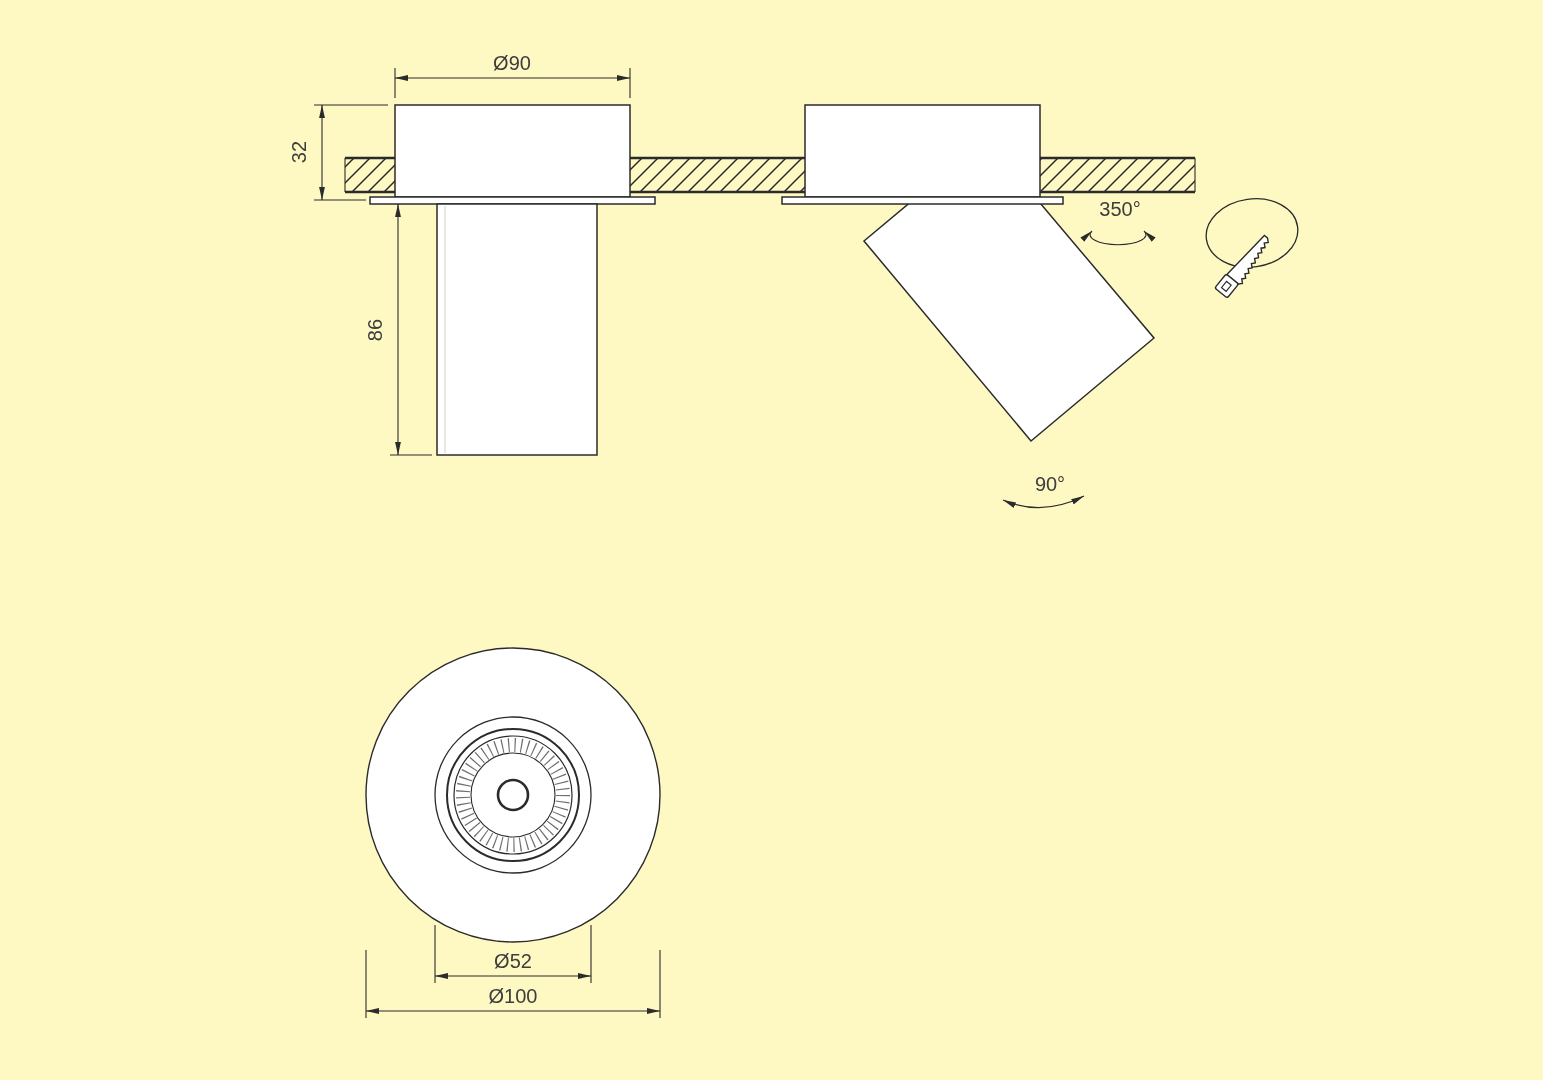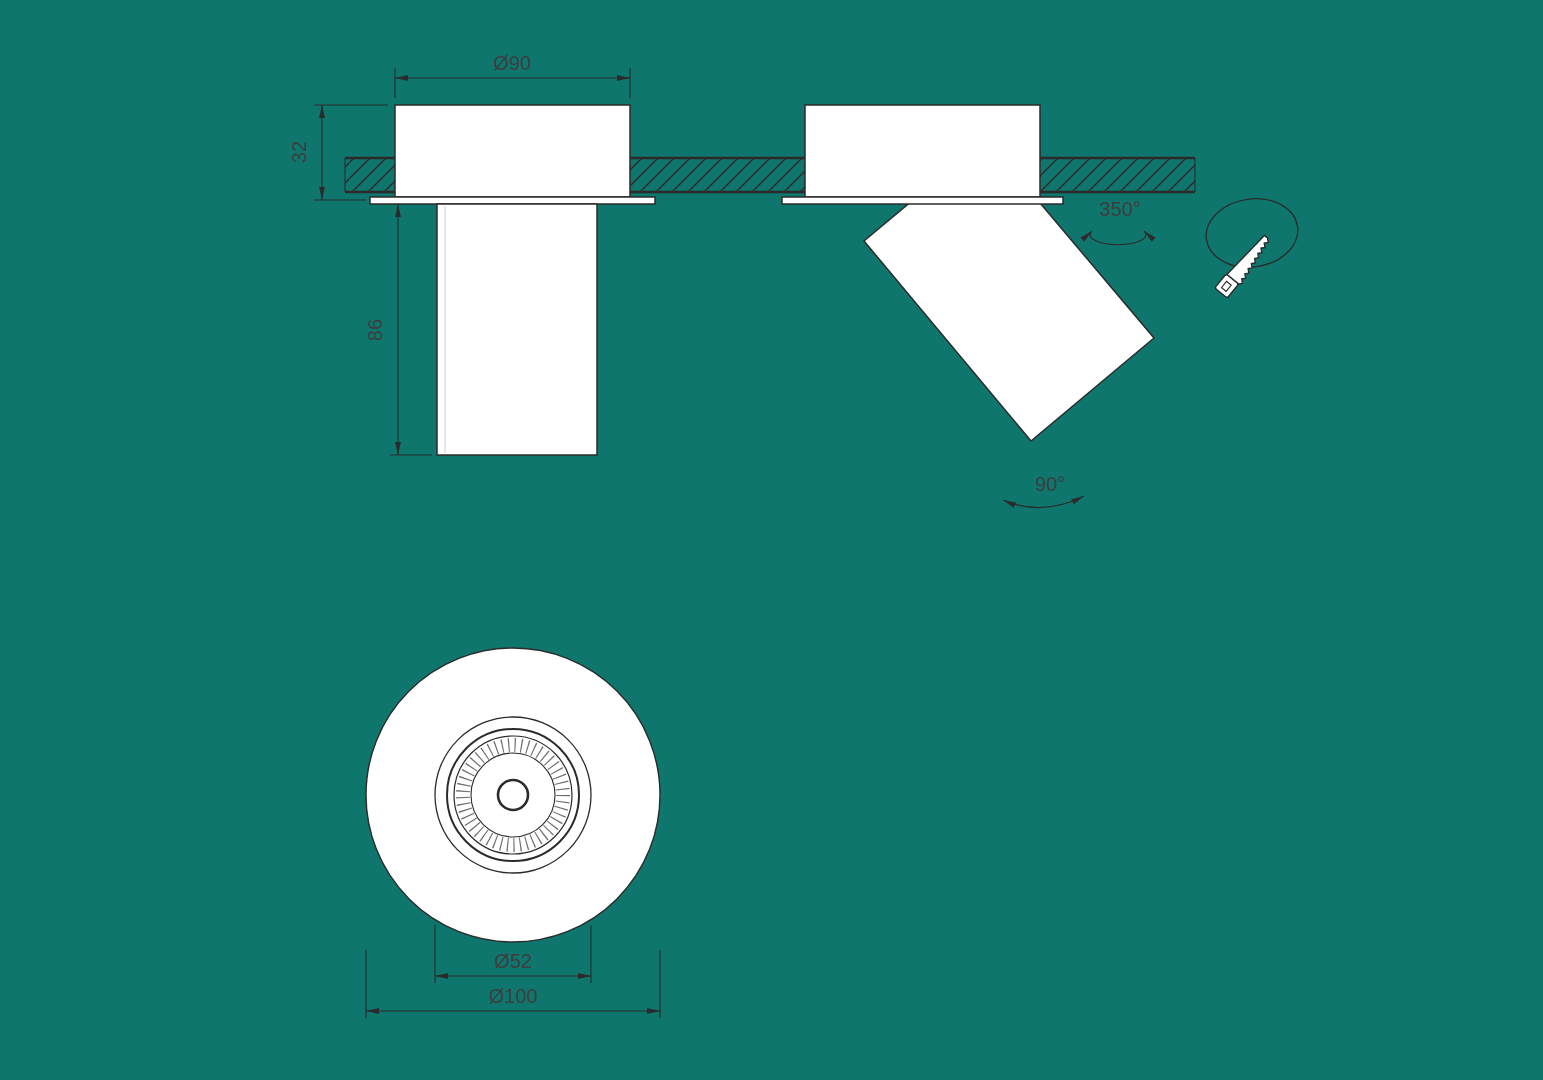--- a/index.html
+++ b/index.html
@@ -1,16 +1,16 @@
 <!DOCTYPE html>
 <html><head>
 <meta charset="utf-8">
 <style>
   html,body{margin:0;padding:0;background:#ffffff;}
-  .stage{position:relative;width:1543px;height:1080px;background:#0f766e;overflow:hidden;text-align:center;}
+  .stage{position:relative;width:1543px;height:1080px;background:#fef9c3;overflow:hidden;text-align:center;}
   svg{display:block;}
   text{font-family:"Liberation Sans", sans-serif;font-size:20px;fill:#3d3d3d;}
   .thin{stroke:#2b2b2b;stroke-width:1.1;fill:none;}
   .med{stroke:#2b2b2b;stroke-width:1.5;fill:#ffffff;}
   .bold{stroke:#2b2b2b;stroke-width:2.6;fill:none;}
   .dim{stroke:#2b2b2b;stroke-width:1.1;fill:none;}
 </style>
 </head>
 <body>
 

